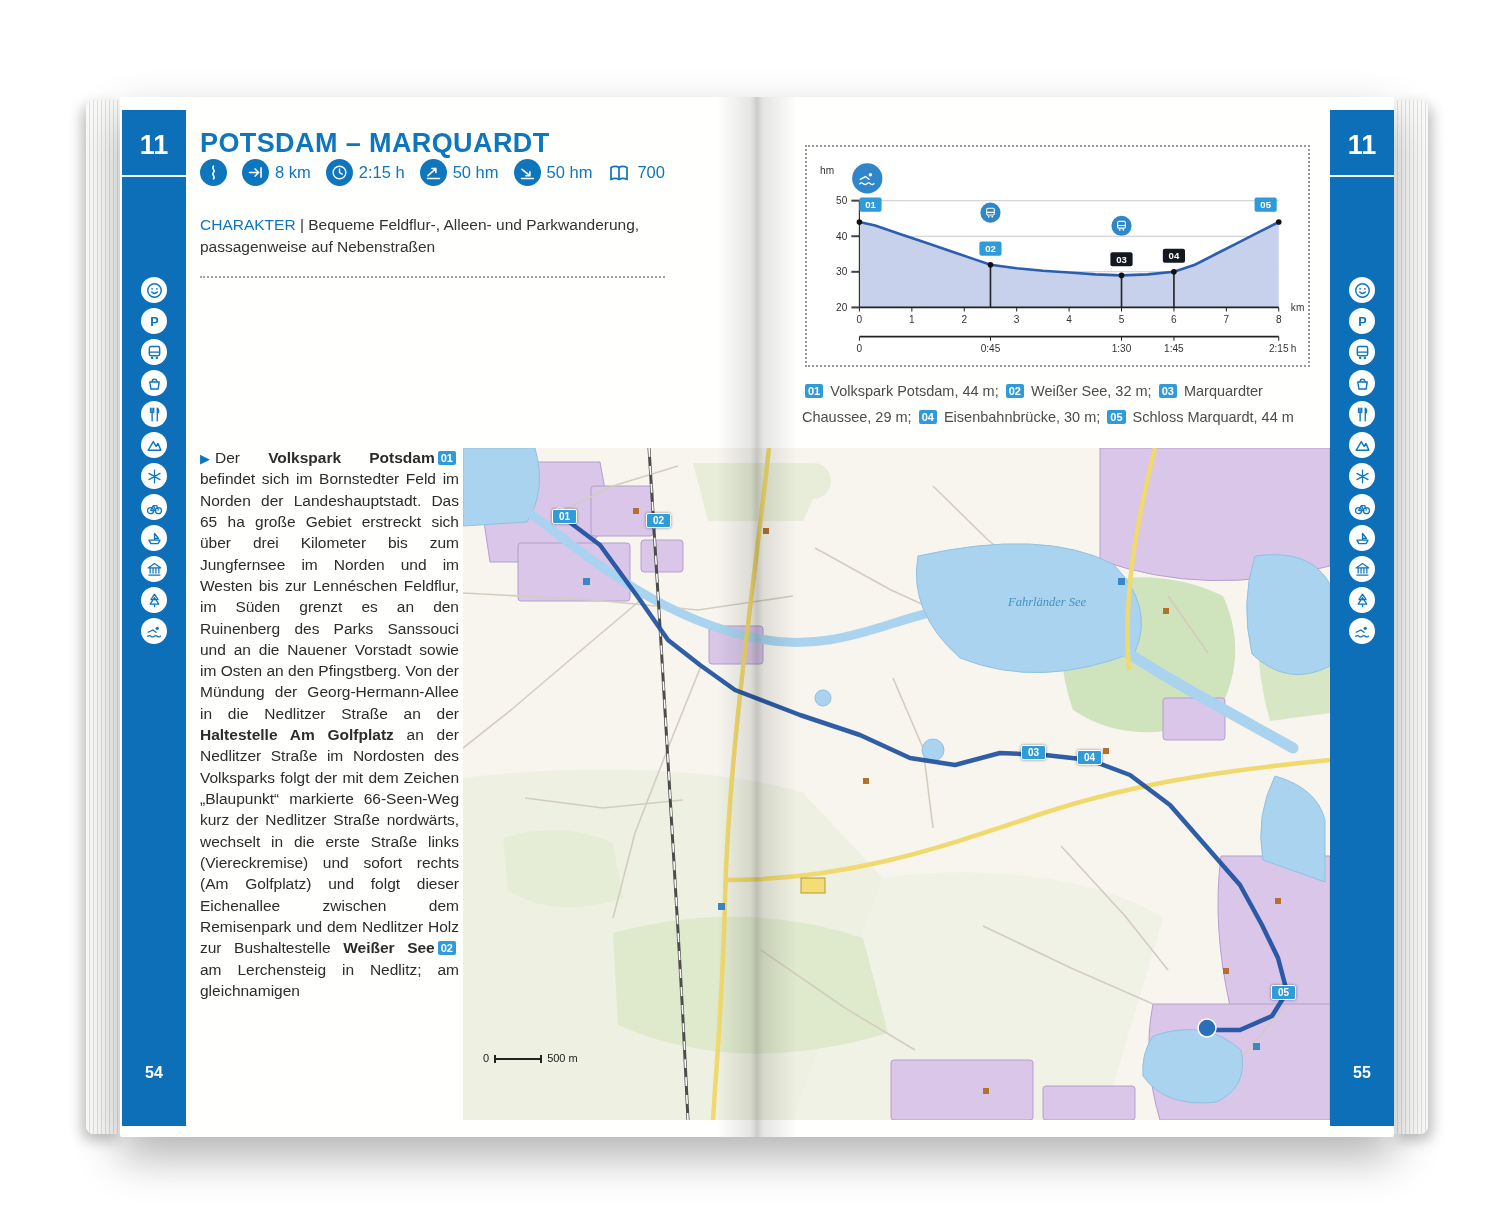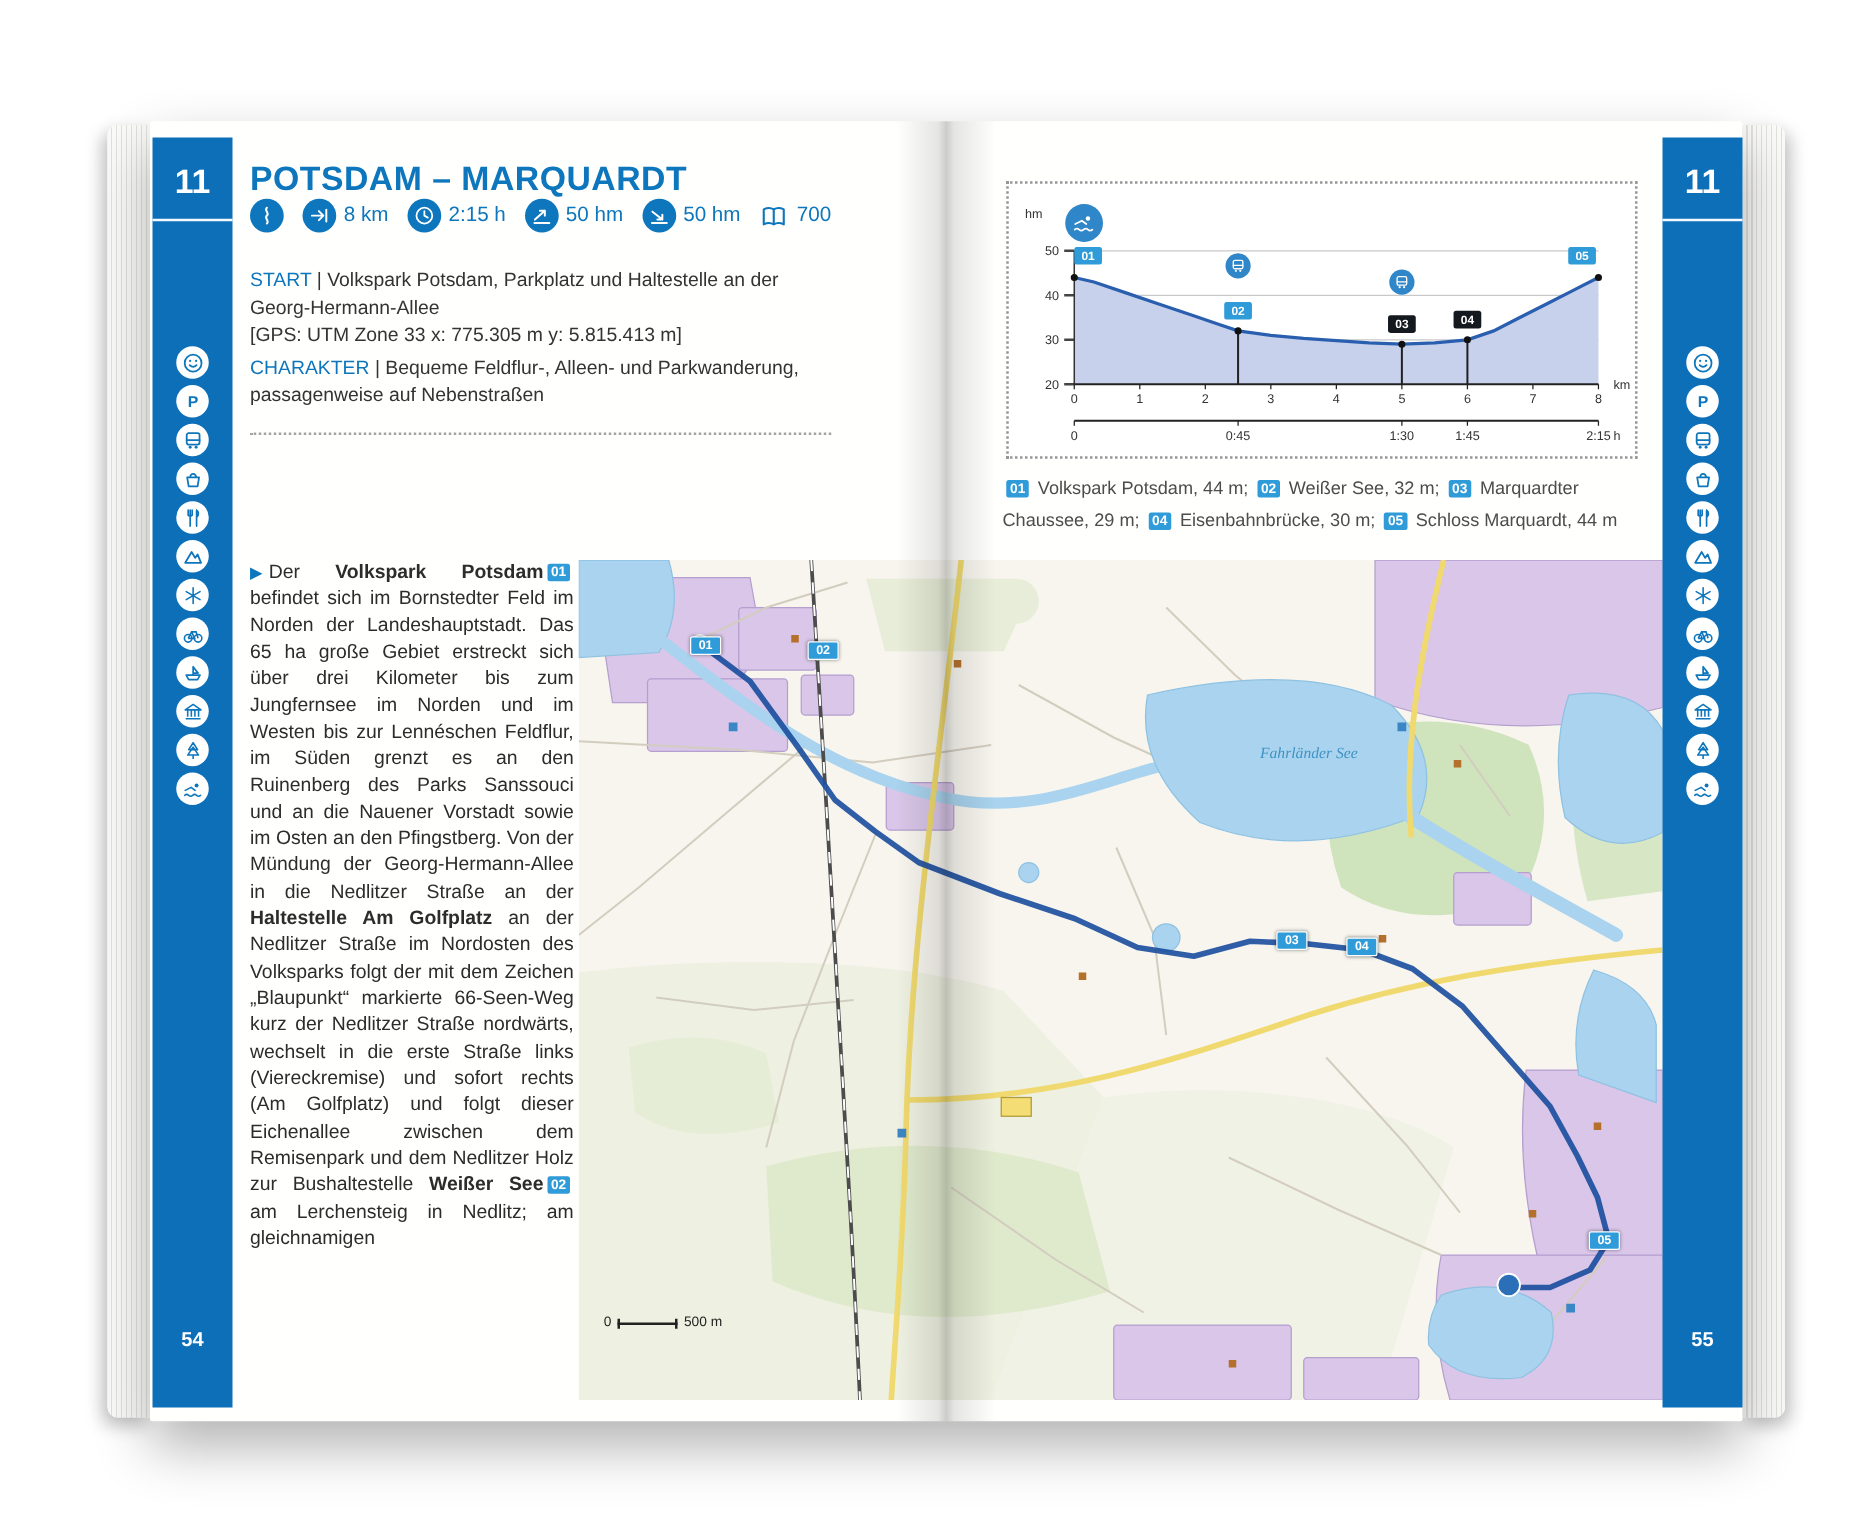--- a/index.html
+++ b/index.html
@@ -372,22 +372,20 @@
       <div class="stat">
         <span class="stat-ico flat">
           <svg viewBox="0 0 24 24">
             <use href="#sym-book"></use>
           </svg>
         </span>
         <span class="stat-label">700</span>
       </div>
     </div>
   <div class="info">
-    <p><span class="lbl">START</span> <span>| Volkspark Potsdam, Parkplatz und Haltestelle an der Georg-Hermann-Allee</span><br>
-    <span>[GPS: UTM Zone 33  x: 775.305 m  y: 5.815.413 m]</span></p>
     <p><span class="lbl">CHARAKTER</span> <span>| Bequeme Feldflur-, Alleen- und Parkwanderung, passagenweise auf Nebenstraßen</span></p>
   </div>
   <hr class="dotted-rule">
 </div>
 
 <div class="bodycol">
   <p><span class="play">▶</span><span><span>Der </span><span class="b">Volkspark Potsdam</span><span class="num-badge">01</span><span> befindet sich im Bornstedter Feld im Norden der Landeshauptstadt. Das 65 ha große Gebiet erstreckt sich über drei Kilometer bis zum Jungfernsee im Norden und im Westen bis zur Lennéschen Feldflur, im Süden grenzt es an den Ruinenberg des Parks Sanssouci und an die Nauener Vorstadt sowie im Osten an den Pfingstberg. Von der Mündung der Georg-Hermann-Allee in die Nedlitzer Straße an der </span><span class="b">Haltestelle Am Golfplatz</span><span> an der Nedlitzer Straße im Nordosten des Volksparks folgt der mit dem Zeichen „Blaupunkt“ markierte 66-Seen-Weg kurz der Nedlitzer Straße nordwärts, wechselt in die erste Straße links (Viereckremise) und sofort rechts (Am Golfplatz) und folgt dieser Eichenallee zwischen dem Remisenpark und dem Nedlitzer Holz zur Bushaltestelle </span><span class="b">Weißer See</span><span class="num-badge">02</span><span> am Lerchensteig in Nedlitz; am gleichnamigen</span></span></p>
 </div>
 
 <div class="chart-box">

